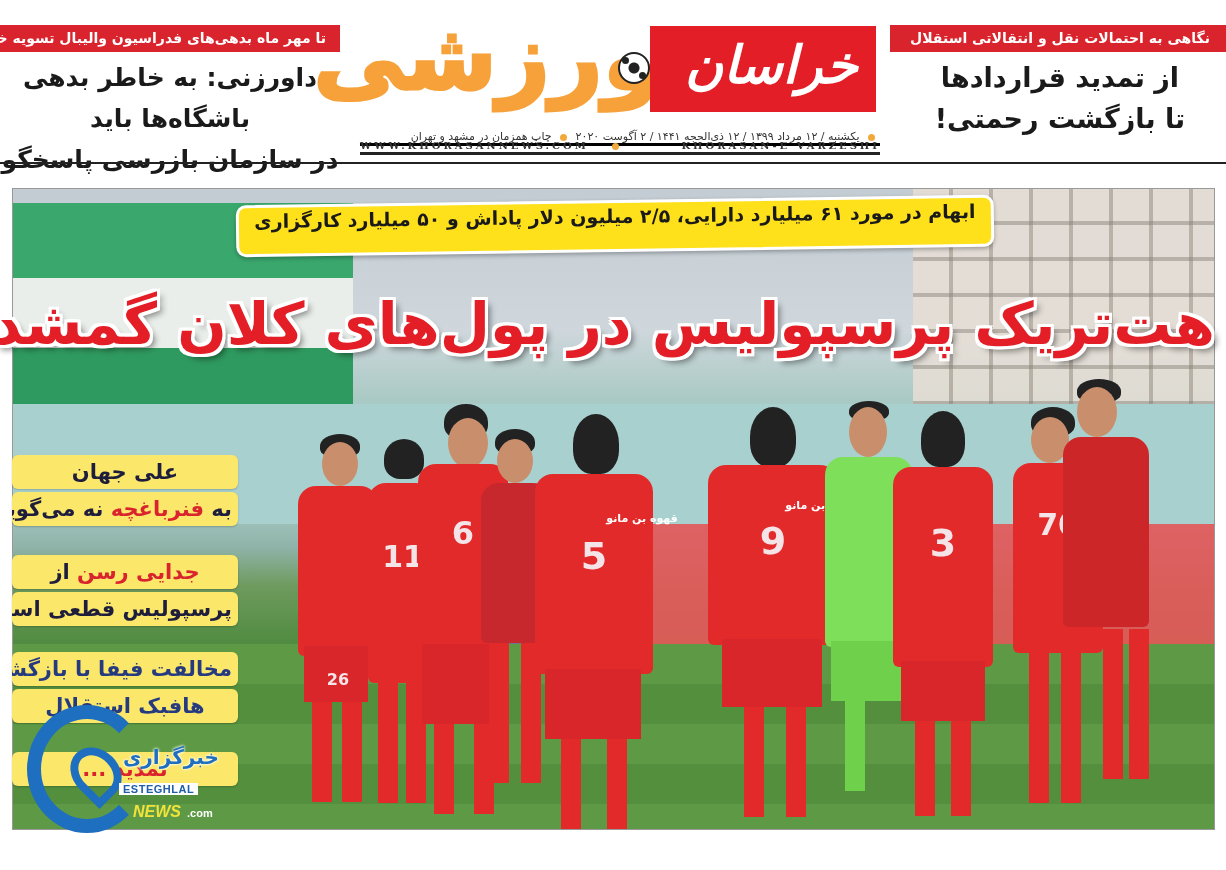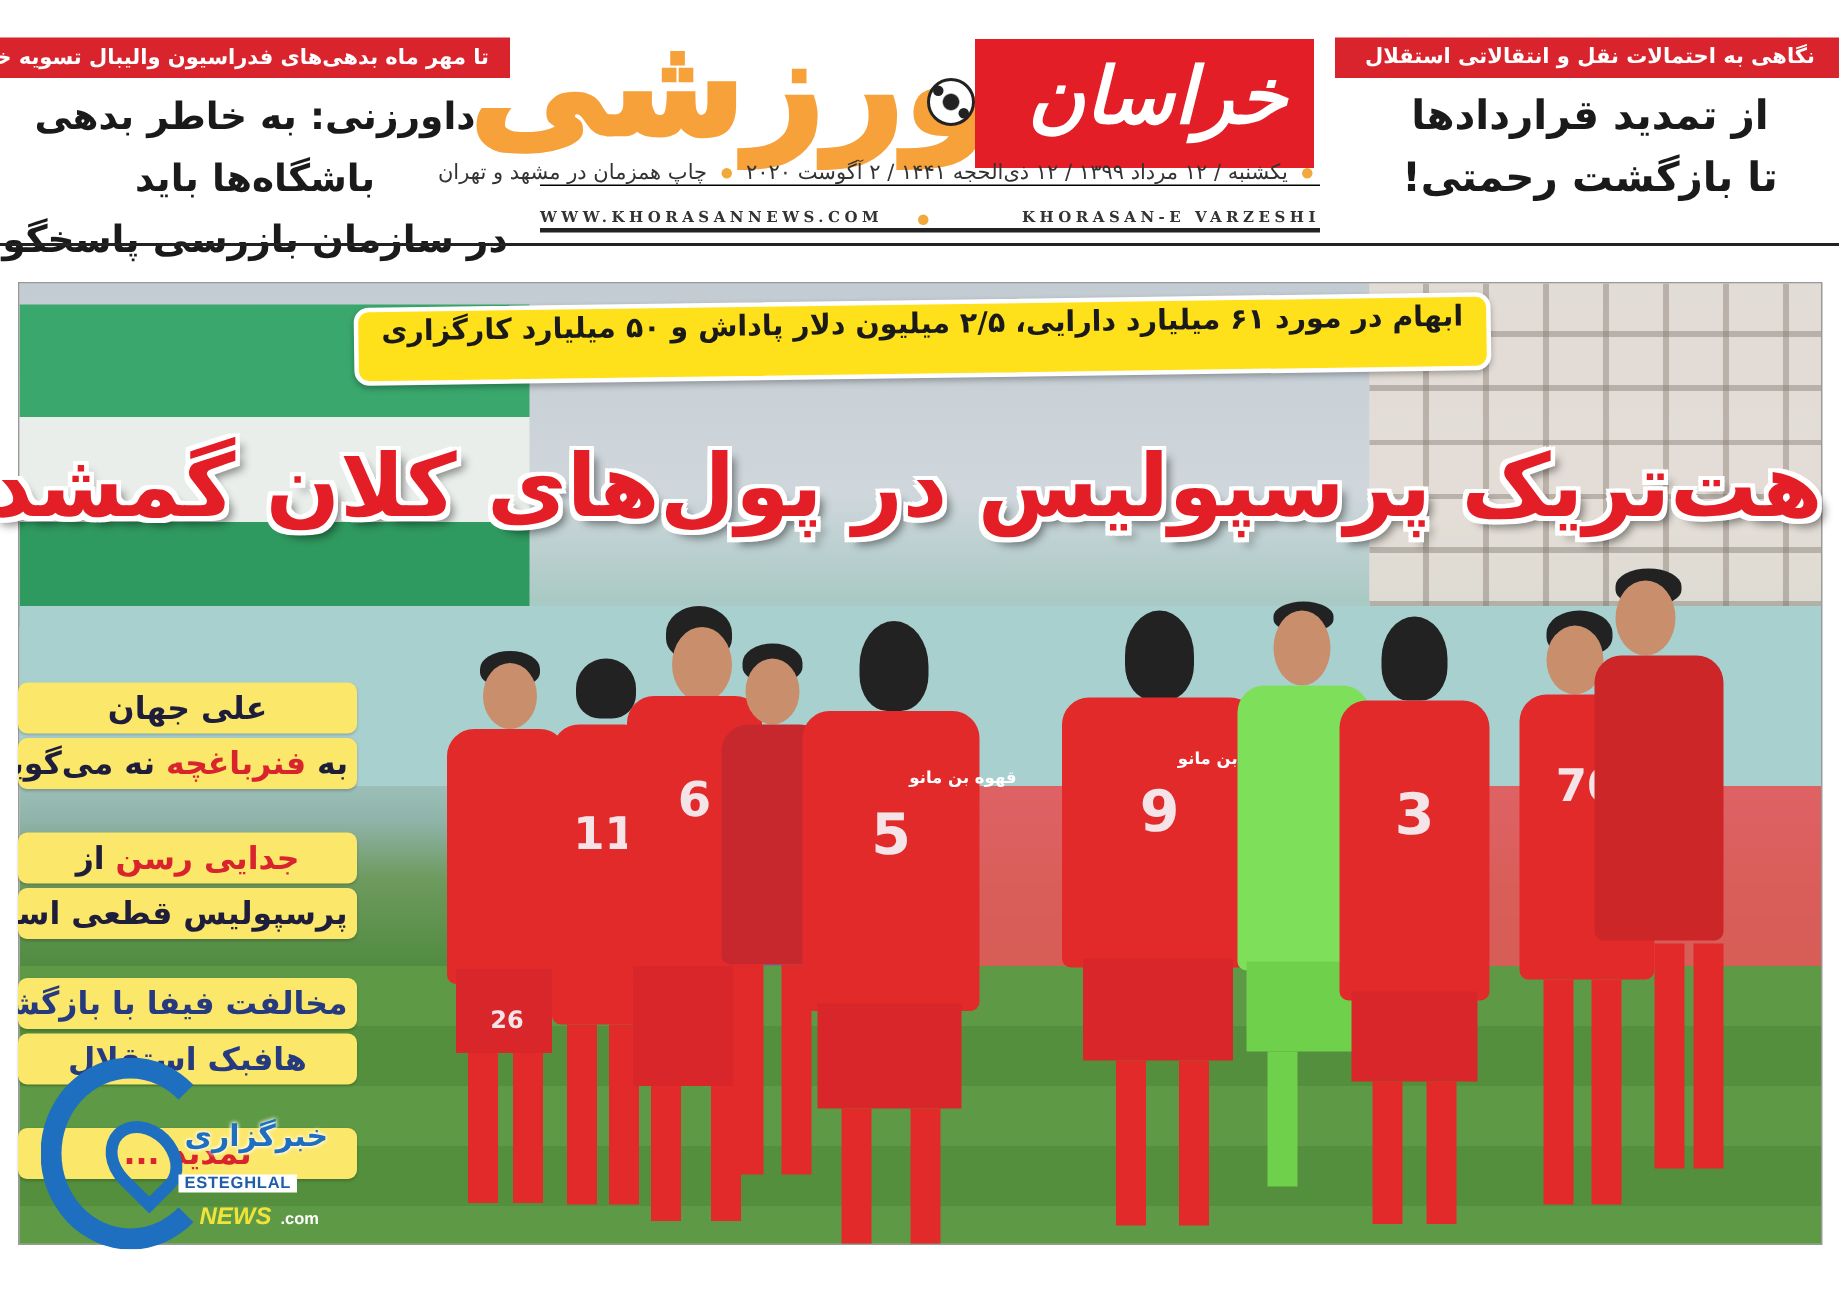--- a/index.html
+++ b/index.html
@@ -41,23 +41,23 @@
     position: absolute; left: 262px; top: 52px; width: 32px; height: 32px; border-radius: 50%;
     background: radial-gradient(circle at 50% 50%, #222 0 5px, #fff 6px 100%);
     border: 2px solid #222;
   }
   .ball::before, .ball::after {
     content: ""; position: absolute; width: 7px; height: 7px; background: #222; border-radius: 50%;
   }
   .ball::before { left: 2px; top: 3px; }
   .ball::after { right: 2px; bottom: 3px; }
   .dateline {
-    position: absolute; left: 4px; top: 106px; width: 520px; height: 18px;
-    direction: rtl; font-size: 14px; color: #333; white-space: nowrap; line-height: 18px;
-    border-bottom: 1px solid #000000;
+    position: absolute; left: 4px; top: 128px; width: 520px; height: 18px;
+    direction: rtl; font-size: 11px; color: #333; white-space: nowrap; line-height: 18px;
+    border-bottom: 3px solid #000000;
   }
   .dot { display: inline-block; width: 7px; height: 7px; border-radius: 50%; background: #f2a93b; margin: 0 5px; vertical-align: middle; }
   .urlline {
     position: absolute; left: 4px; top: 137px; width: 520px; height: 18px;
     font-family: "DejaVu Serif", serif; font-size: 10px; color: #333; letter-spacing: 3px;
     white-space: nowrap; line-height: 18px; border-bottom: 3px solid #222; font-weight: bold;
   }
   .urlline .u-left { position: absolute; left: 0; }
   .urlline .u-dot { position: absolute; left: 252px; top: 6px; margin: 0; }
   .urlline .u-right { position: absolute; right: 0; }

